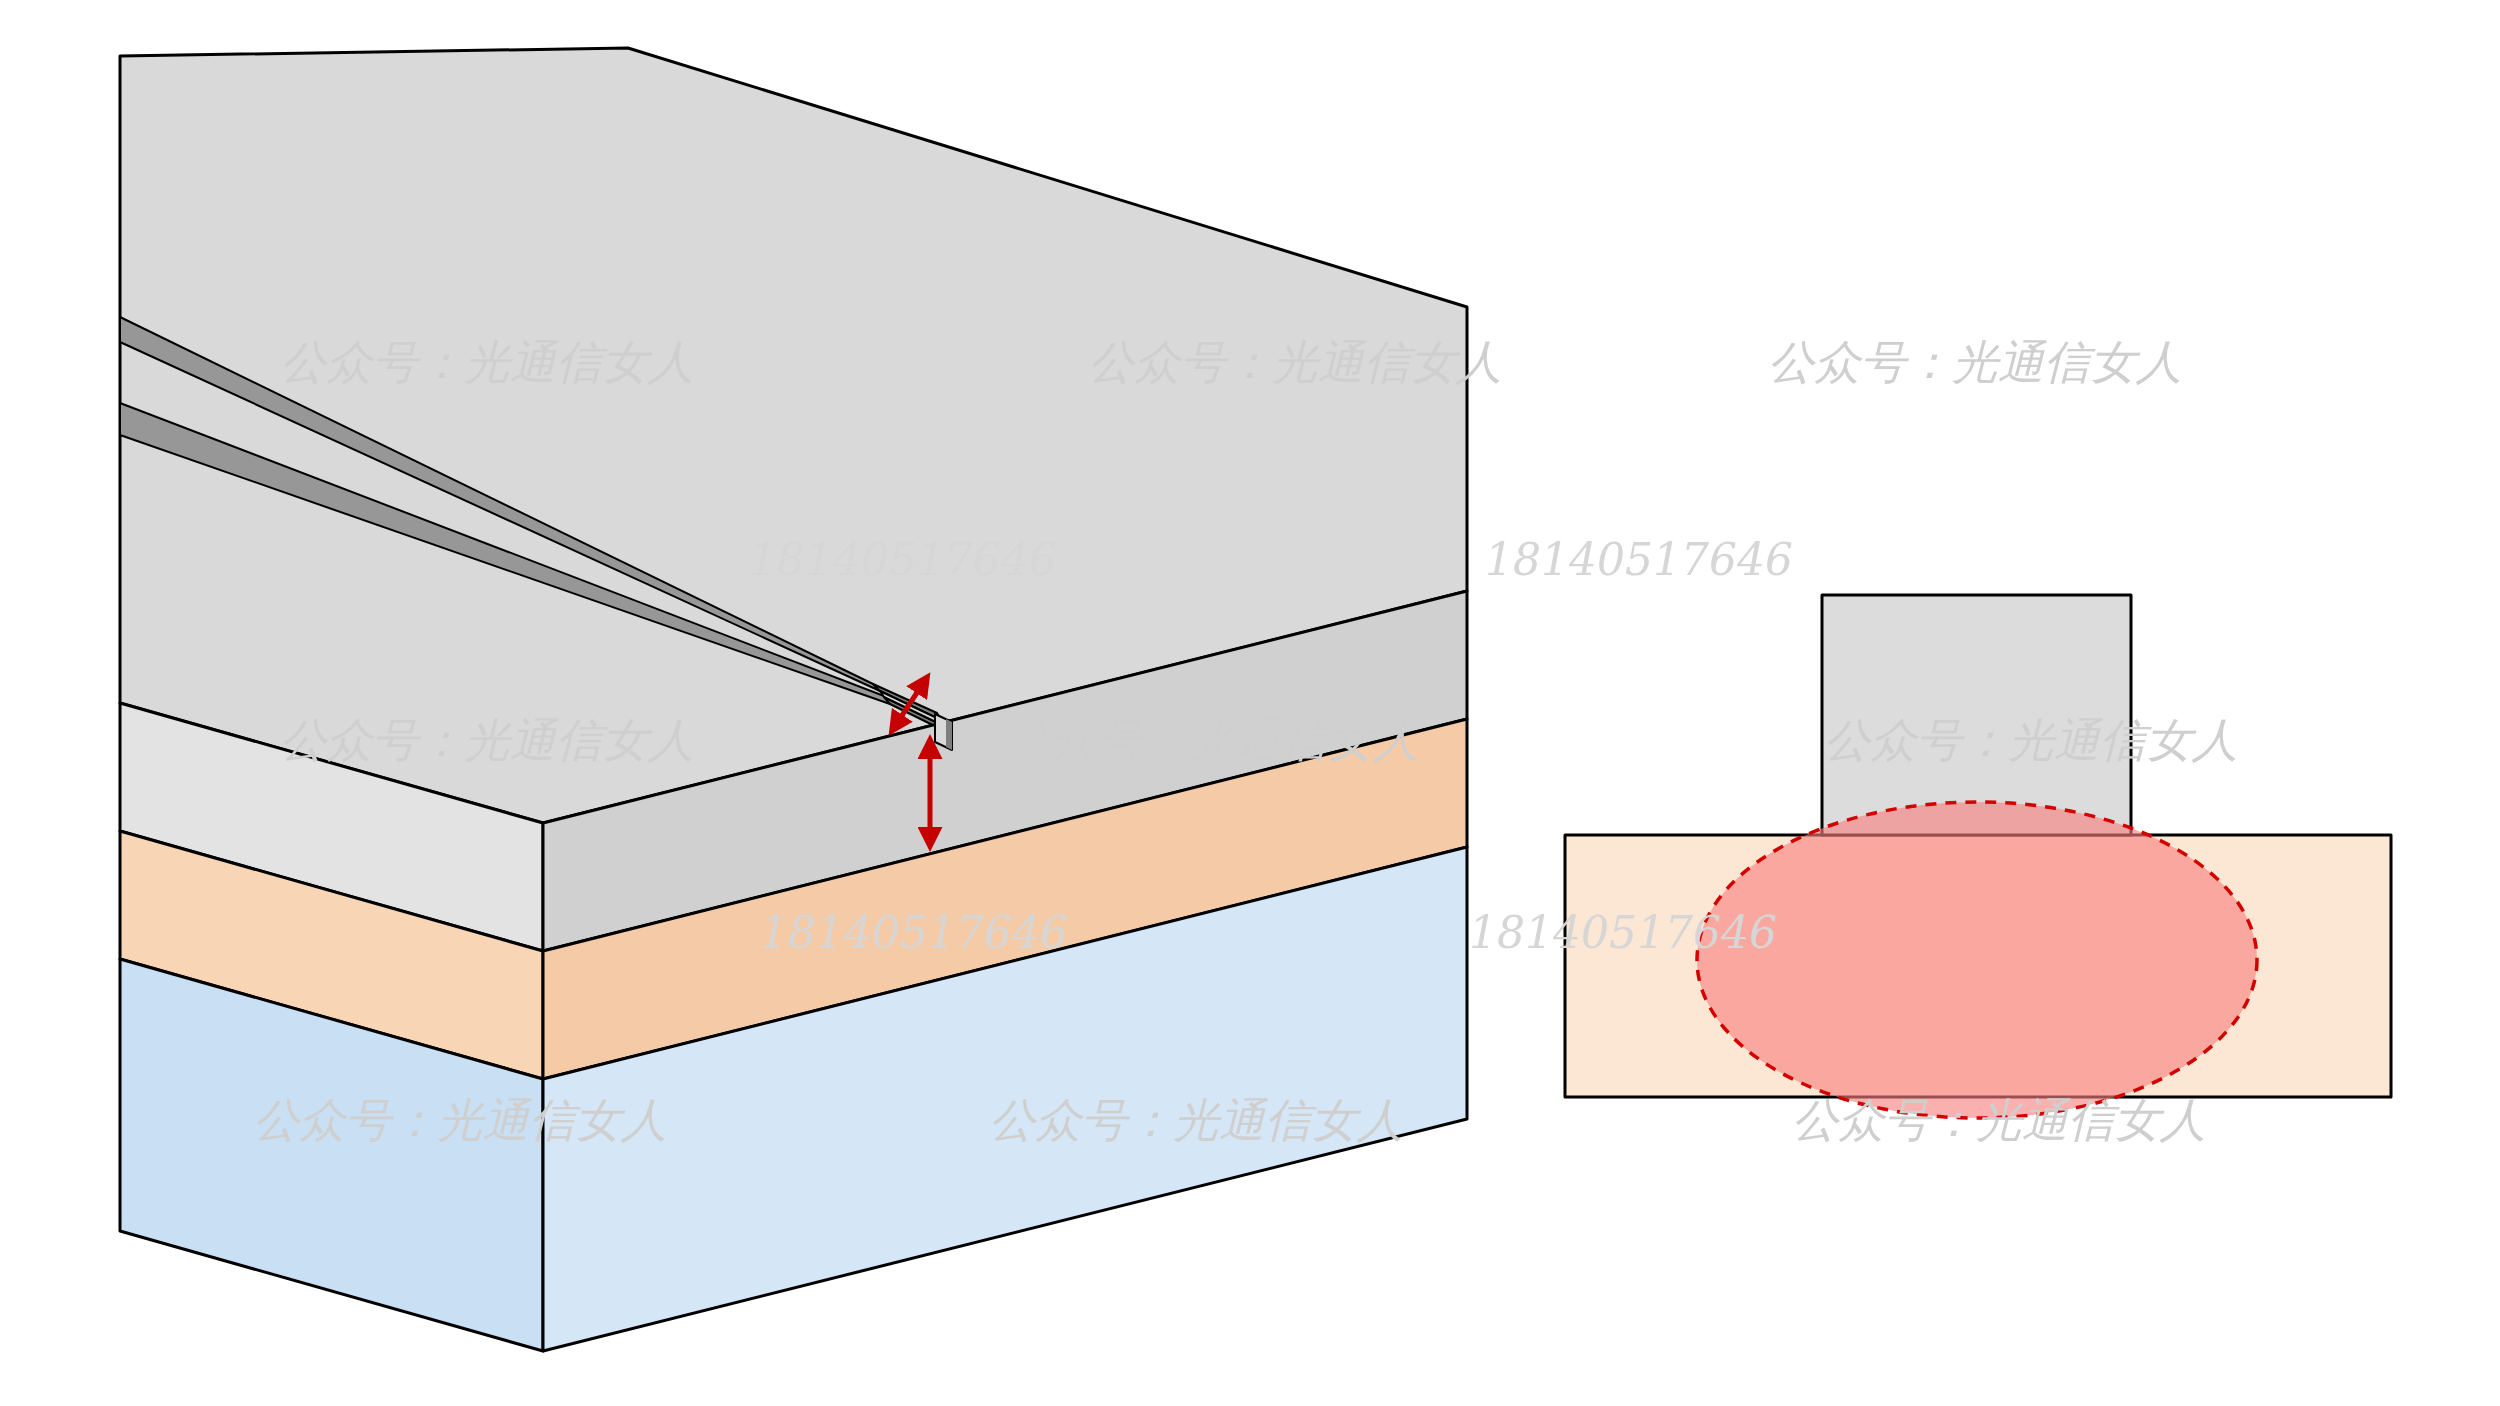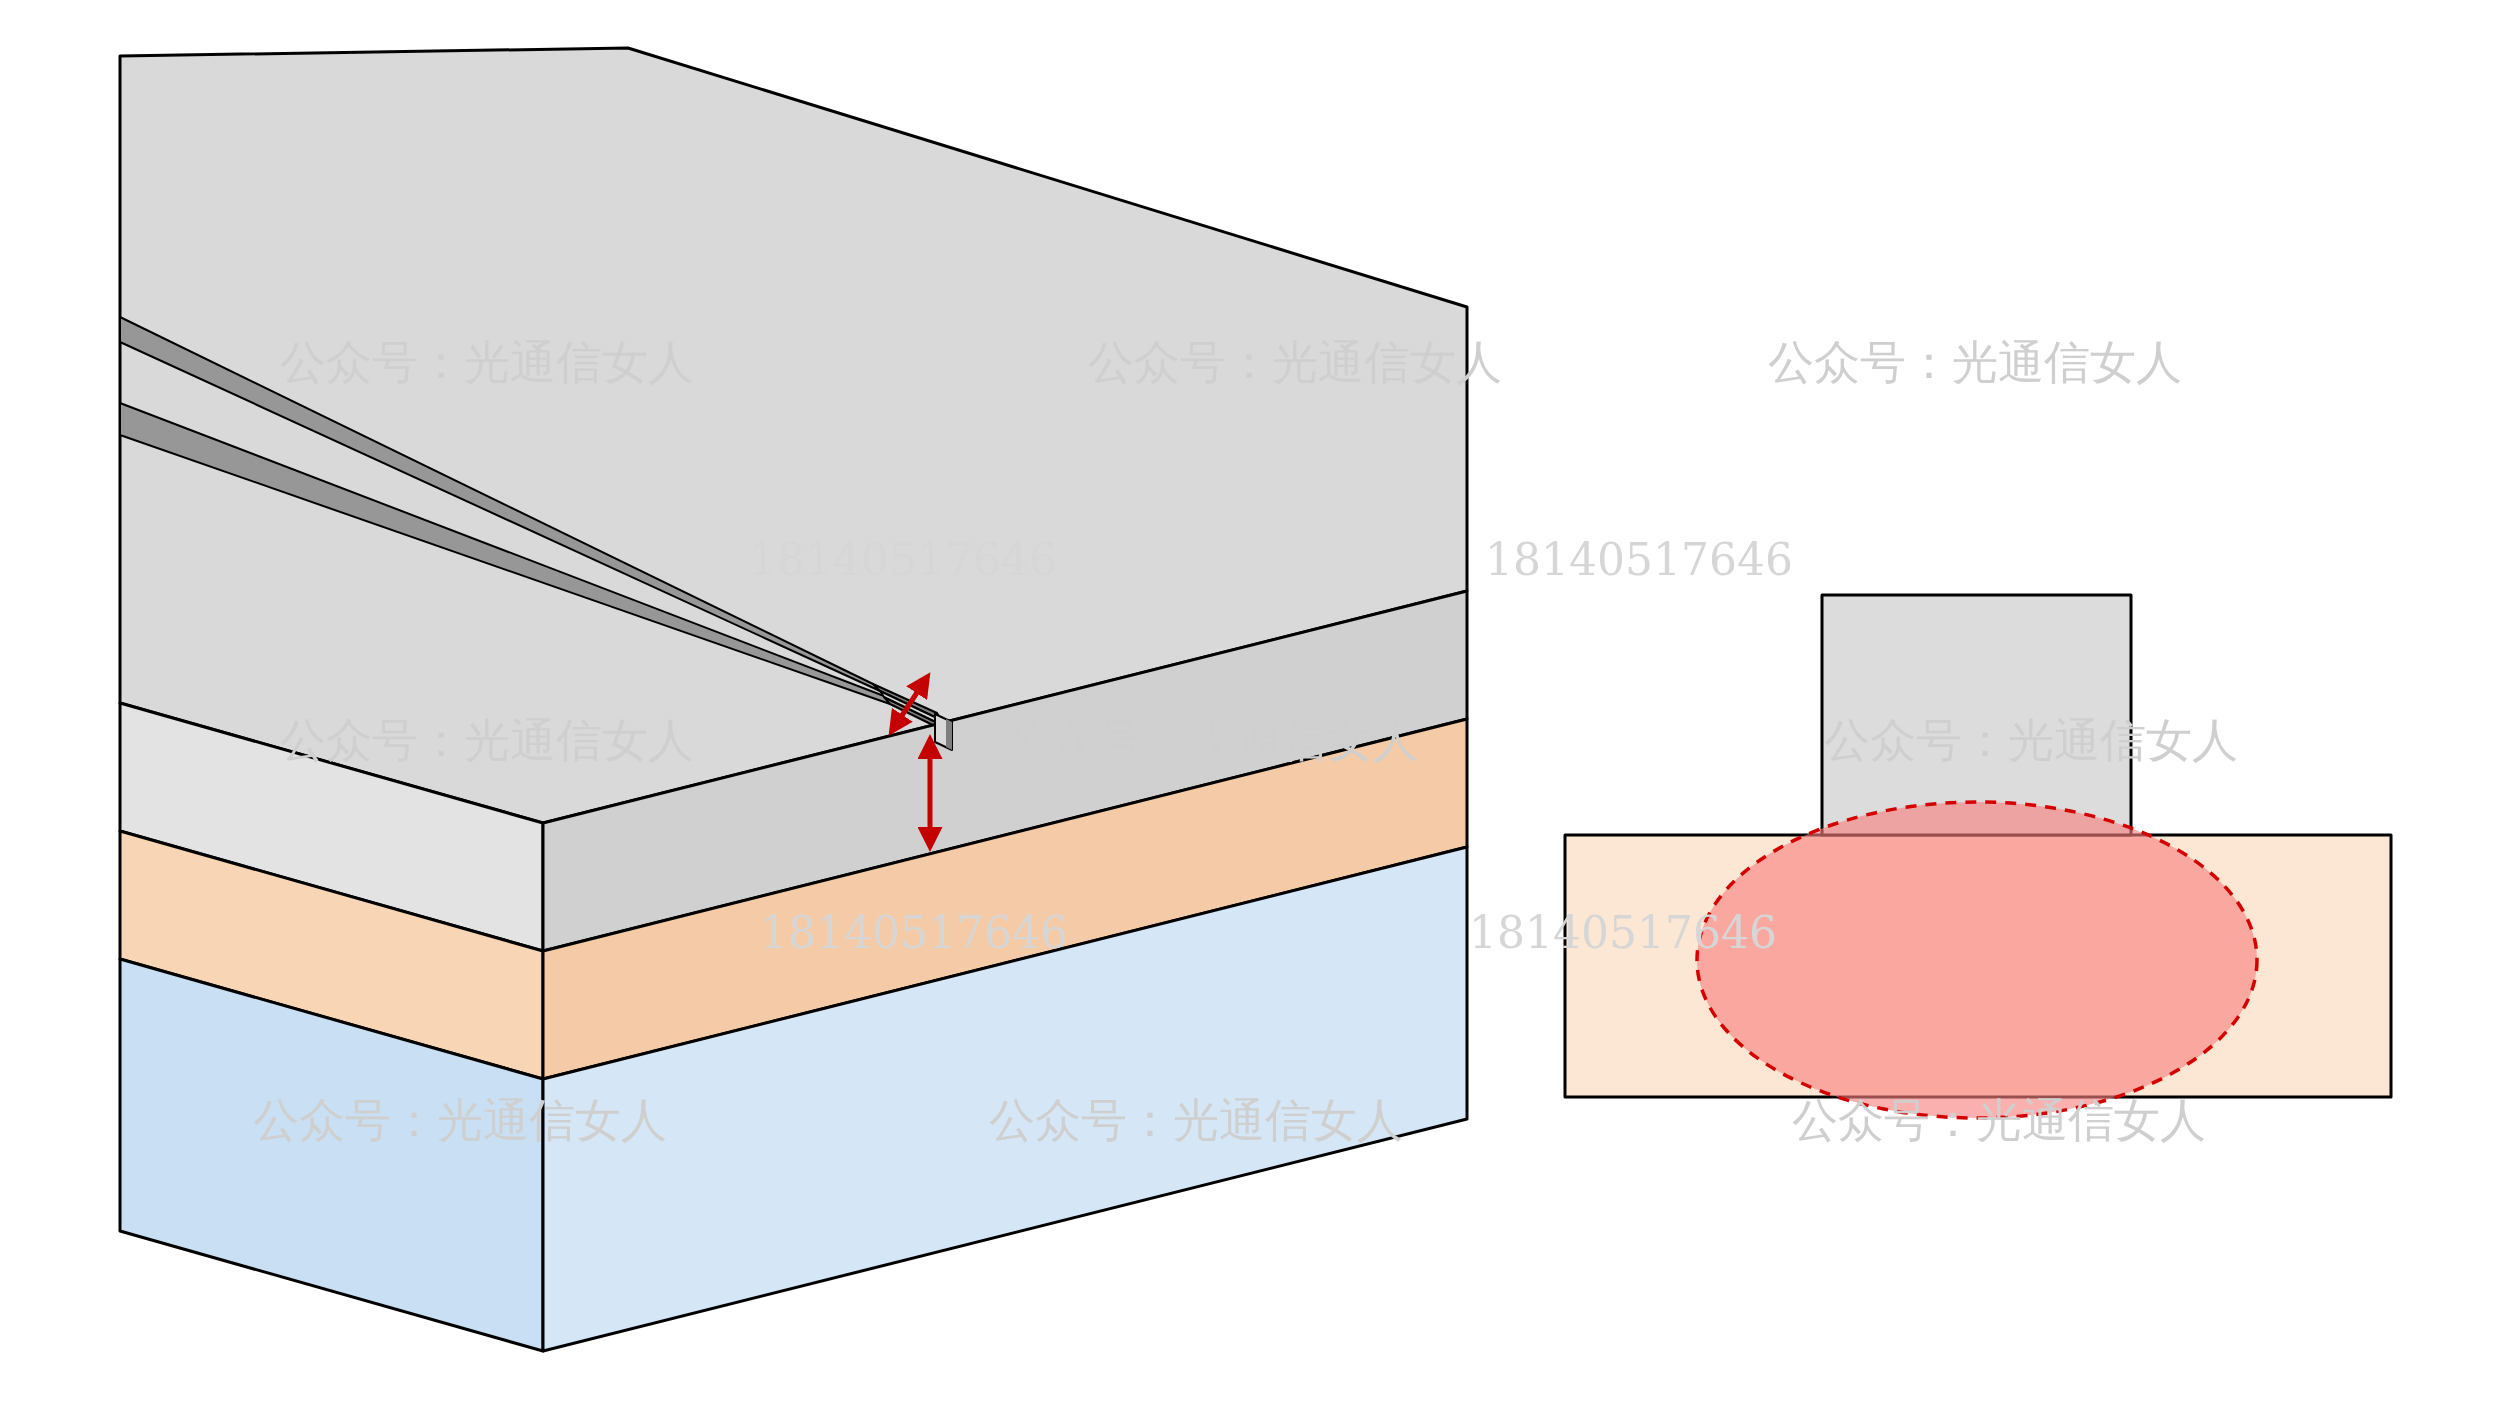--- a/index.html
+++ b/index.html
@@ -7,20 +7,21 @@
     padding: 0;
     background: #ffffff;
   }
   .canvas {
     position: relative;
     width: 2500px;
     height: 1406px;
     background: #ffffff;
     overflow: hidden;
     font-family: "Liberation Sans", sans-serif;
+    font-style: italic;
   }
   svg { display: block; }
 
   .outlined {
     stroke: var(--outline, #000000);
     stroke-width: 3;
     stroke-linejoin: round;
   }
   .thin-outlined {
     stroke: var(--outline, #000000);

